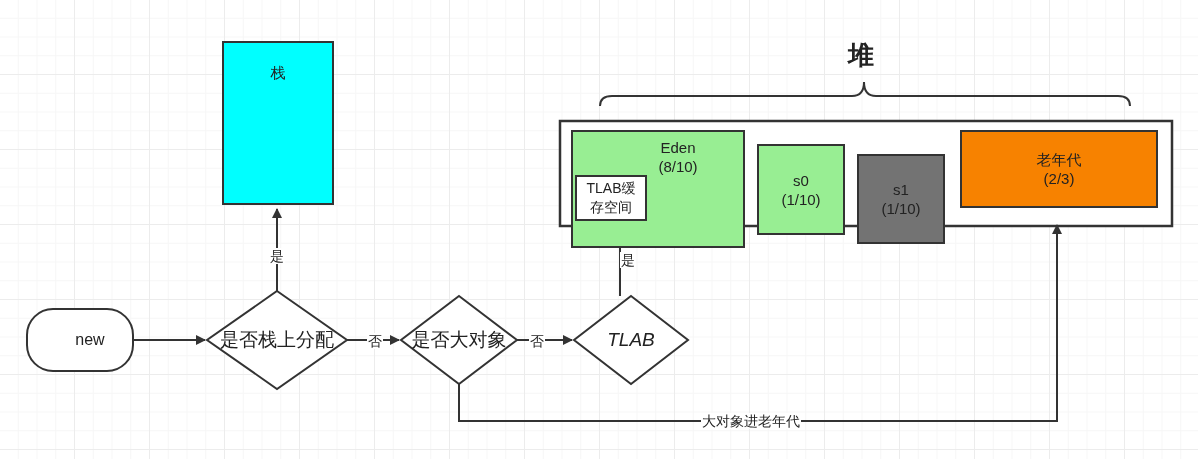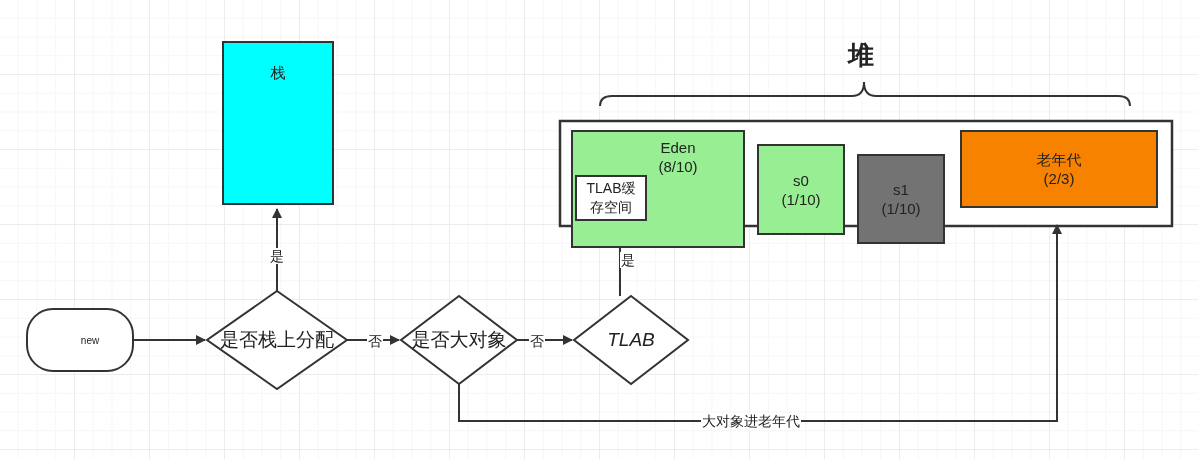--- a/index.html
+++ b/index.html
@@ -75,21 +75,21 @@
 <div class="box" style="left:857px; top:130px; width:88px; height:90px; background:#737373; justify-content:center;margin-top:24px;">
   <span>s1</span>
   <span>(1/10)</span>
 </div>
 
 <div class="box" style="left:960px; top:130px; width:198px; height:78px; background:#f78200; justify-content:center;">
   <span>老年代</span>
   <span>(2/3)</span>
 </div>
 
-<div class="diamond-text" style="left:90px; top:340px; font-size:10px;">new</div>
+<div class="diamond-text" style="left:90px; top:340px; font-size:16px;">new</div>
 <div class="diamond-text" style="left:277px; top:340px;">是否栈上分配</div>
 <div class="diamond-text" style="left:459px; top:340px;">是否大对象</div>
 <div class="diamond-text" style="left:631px; top:340px;font-style:italic;">TLAB</div>
 
 <div class="label" style="left:269px; top:248px;">是</div>
 <div class="label" style="left:367px; top:333px;">否</div>
 <div class="label" style="left:529px; top:333px;">否</div>
 <div class="label" style="left:620px; top:252px;">是</div>
 <div class="label" style="left:701px; top:413px;">大对象进老年代</div>
 

